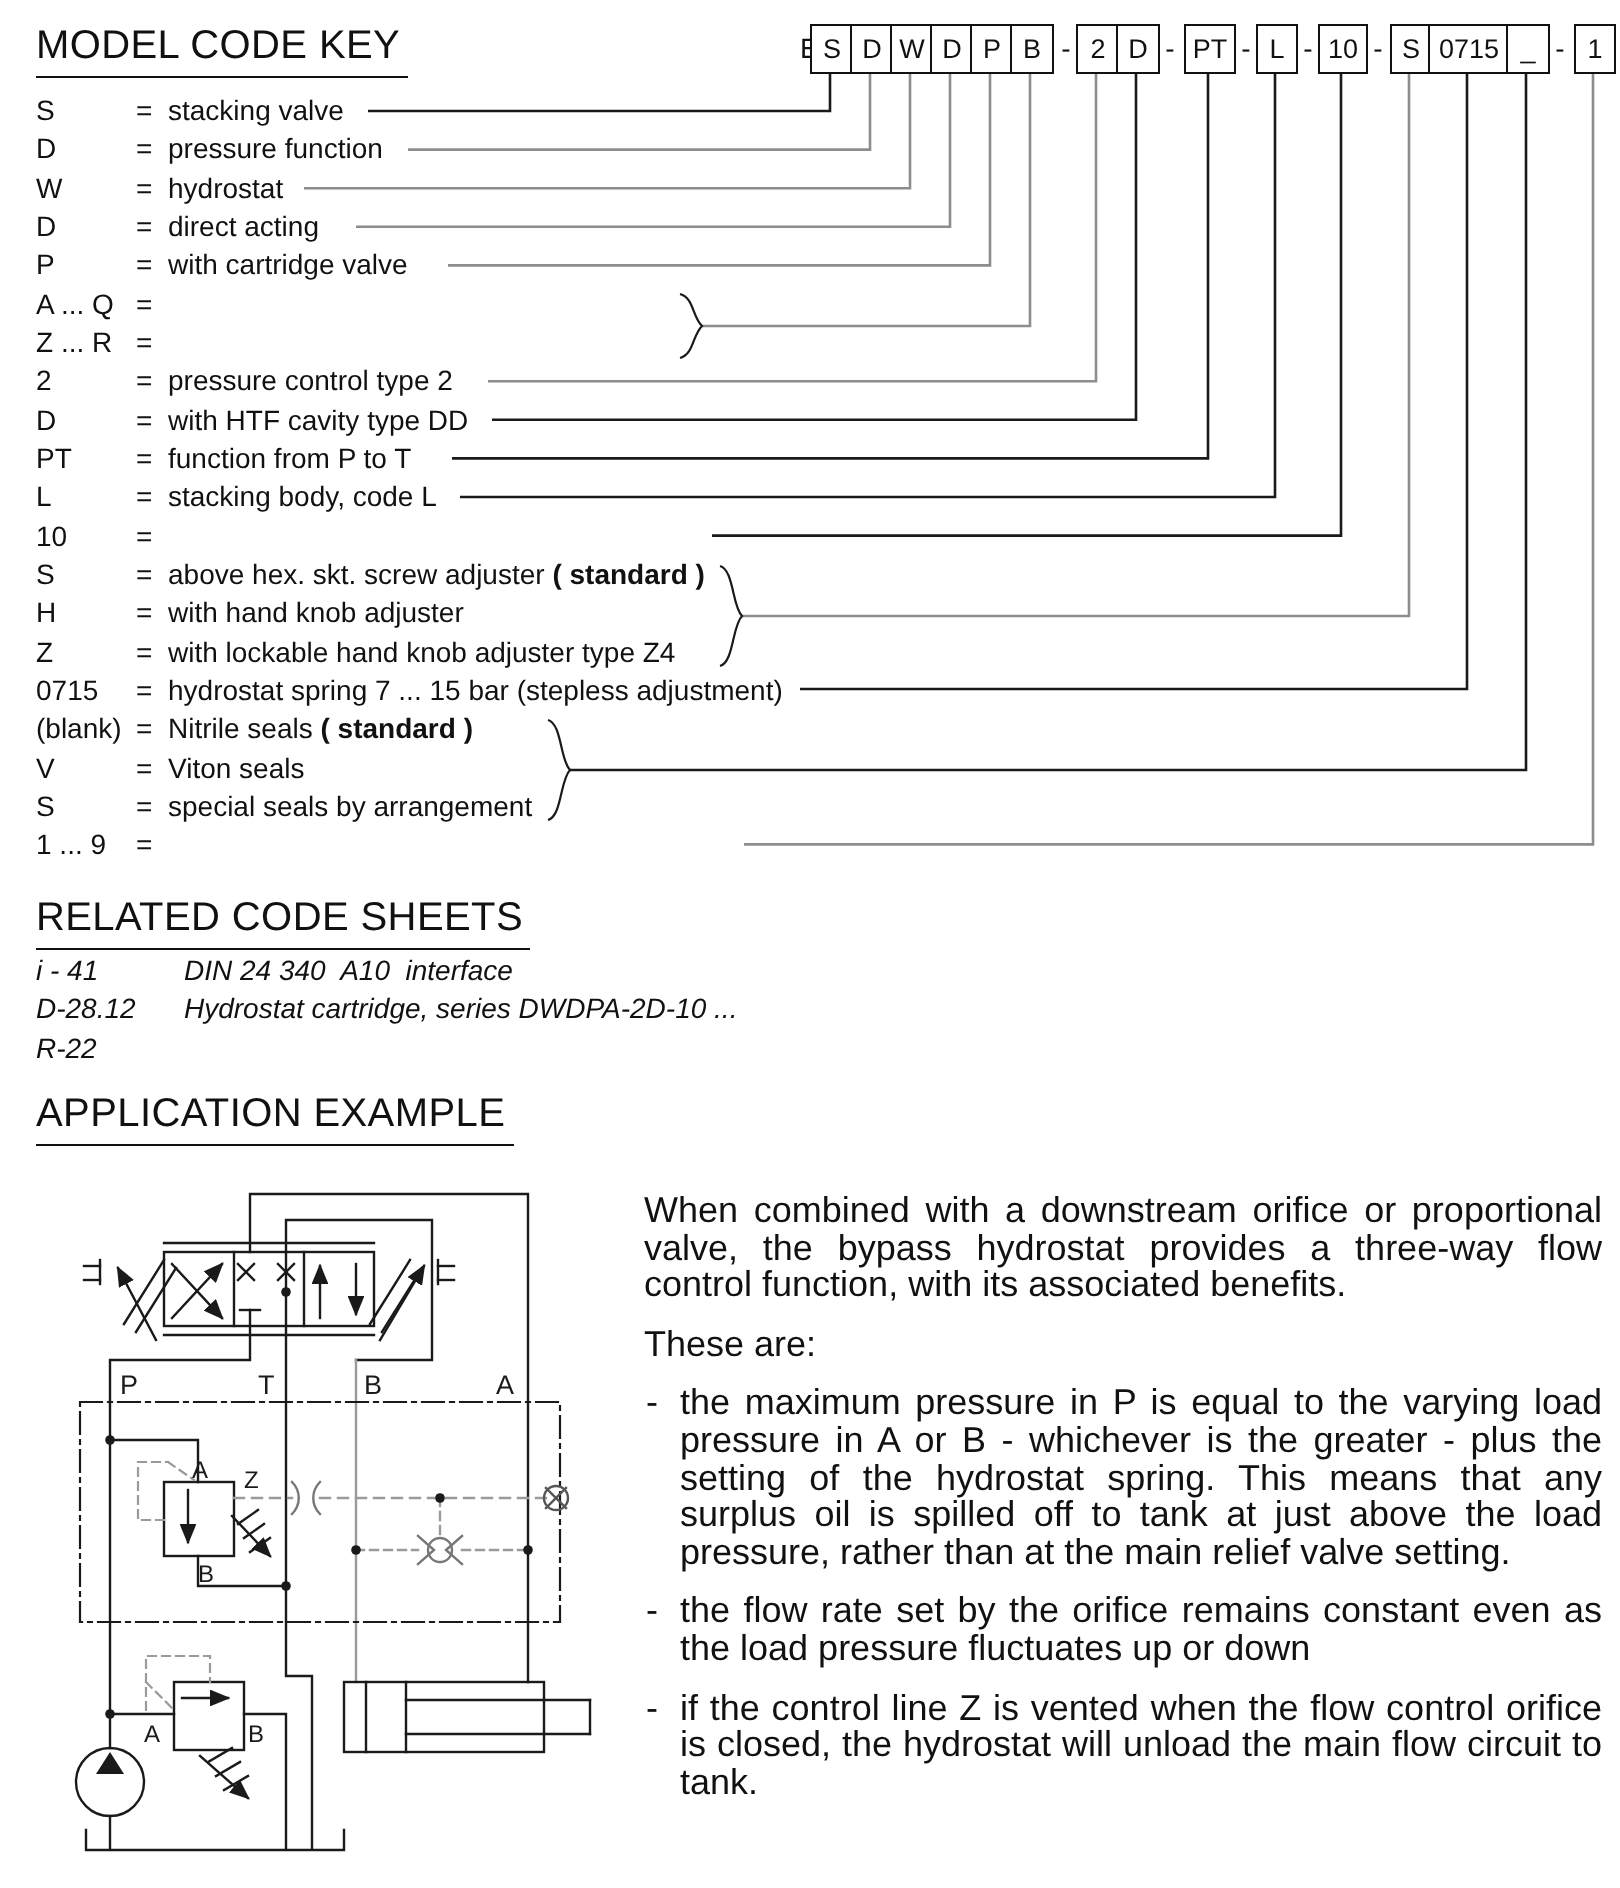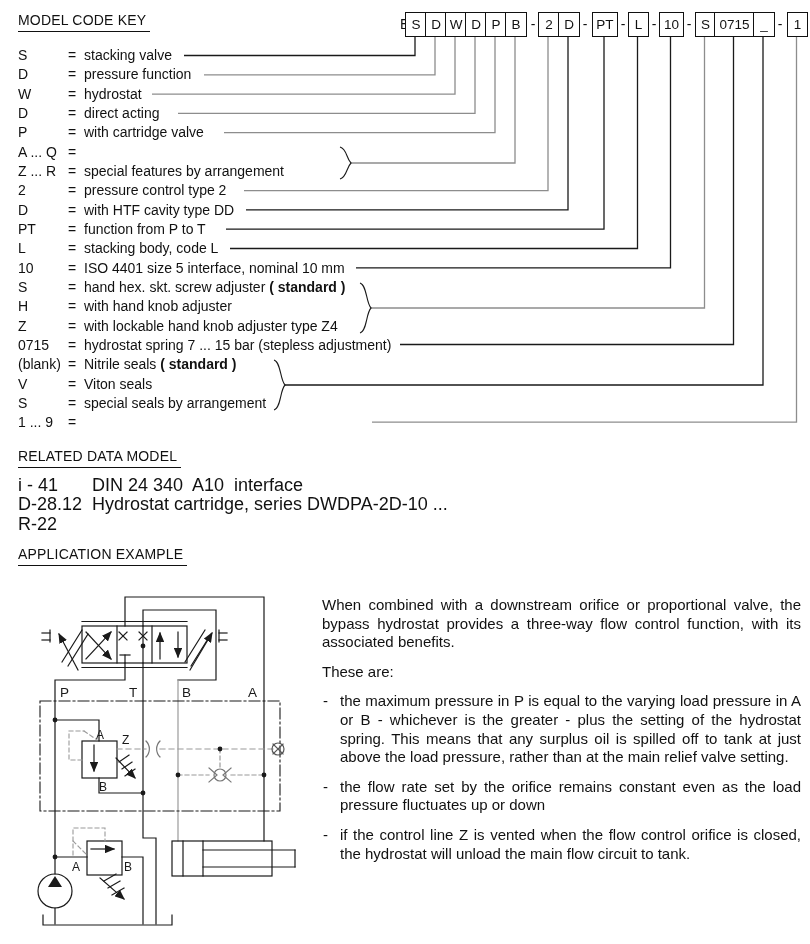--- a/index.html
+++ b/index.html
@@ -1,46 +1,46 @@
 <!DOCTYPE html>
 <html><head>
 <meta charset="utf-8">
 <style>
   html,body{margin:0;padding:0;background:#fff;}
   body{
     width:810px;height:944px;position:relative;overflow:hidden;
     font-family:"Liberation Sans","DejaVu Sans",sans-serif;color:#111;
   }
   .sec-heading{
-    position:absolute;font-size:14px;letter-spacing:.2px;color:#111;
+    position:absolute;font-size:20px;letter-spacing:.2px;color:#111;
     border-bottom:1.5px solid #111;padding:0 4px 3px 0;white-space:nowrap;
   }
   
   #ex-label{position:absolute;left:364px;top:12px;height:25px;line-height:25px;font-size:14px;margin-left:36px;}
   .cbox{
     position:absolute;top:12px;height:23px;line-height:23px;border:1px solid #111;
     text-align:center;font-size:13.5px;background:#fff;
   }
   .cdash{
     position:absolute;top:12px;height:25px;line-height:25px;border:none;
     text-align:center;font-size:14px;
   }
   .krow{position:absolute;left:18px;height:19px;line-height:19px;font-size:14px;white-space:nowrap;display:flex;}
   .kcode{width:50px;flex:0 0 50px;}
   .keq{width:16px;flex:0 0 16px;}
   .kb{font-weight:bold;}
   #connector-svg,#diagram-svg{position:absolute;}
   #connector-svg{left:0;top:0;pointer-events:none;}
   #diagram-svg{left:20px;top:578px;}
   
-  #rds-rows{position:absolute;left:18px;top:476px;font-size:18px;}
+  #rds-rows{position:absolute;left:18px;top:476px;font-size:14px;font-style:italic;}
   .rds-row{display:flex;height:19.3px;line-height:19.3px;white-space:pre;}
   .rds-id{width:74px;flex:0 0 74px;}
   
-  #app-text{position:absolute;left:322px;top:596px;width:479px;font-size:15px;line-height:18.6px;text-align:justify;}
+  #app-text{position:absolute;left:322px;top:596px;width:479px;font-size:18px;line-height:18.6px;text-align:justify;}
   #app-intro{margin:0;}
   #app-lead{margin:11px 0 0 0;text-align:left;}
   .bullet{position:relative;margin:11px 0 0 0;padding-left:18px;}
   .bullet .dash{position:absolute;left:1px;top:0;}
 </style>
 </head>
 <body>
 
 <div class="sec-heading" style="left:18px;top:12px;">MODEL CODE KEY</div>
 
@@ -117,21 +117,20 @@
       <span class="keq">=</span>
       <span><span class="">with cartridge valve</span><span class="kb"></span><span class=""></span></span>
     </div>
     <div class="krow" style="top: 142.6px;">
       <span class="kcode">A ... Q</span>
       <span class="keq">=</span>
     </div>
     <div class="krow" style="top: 162px;">
       <span class="kcode">Z ... R</span>
       <span class="keq">=</span>
-      <span><span class="">special features by arrangement</span><span class="kb"></span><span class=""></span></span>
     </div>
     <div class="krow" style="top: 181.3px;">
       <span class="kcode">2</span>
       <span class="keq">=</span>
       <span><span class="">pressure control type 2</span><span class="kb"></span><span class=""></span></span>
     </div>
     <div class="krow" style="top: 200.6px;">
       <span class="kcode">D</span>
       <span class="keq">=</span>
       <span><span class="">with HTF cavity type DD</span><span class="kb"></span><span class=""></span></span>
@@ -142,26 +141,25 @@
       <span><span class="">function from P to T</span><span class="kb"></span><span class=""></span></span>
     </div>
     <div class="krow" style="top: 239.3px;">
       <span class="kcode">L</span>
       <span class="keq">=</span>
       <span><span class="">stacking body, code L</span><span class="kb"></span><span class=""></span></span>
     </div>
     <div class="krow" style="top: 258.6px;">
       <span class="kcode">10</span>
       <span class="keq">=</span>
-      <span><span class="">ISO 4401 size 5 interface, nominal 10 mm</span><span class="kb"></span><span class=""></span></span>
     </div>
     <div class="krow" style="top: 278px;">
       <span class="kcode">S</span>
       <span class="keq">=</span>
-      <span><span class="">hand hex. skt. screw adjuster </span><span class="kb">( standard )</span><span class=""></span></span>
+      <span><span class="">above hex. skt. screw adjuster </span><span class="kb">( standard )</span><span class=""></span></span>
     </div>
     <div class="krow" style="top: 297.3px;">
       <span class="kcode">H</span>
       <span class="keq">=</span>
       <span><span class="">with hand knob adjuster</span><span class="kb"></span><span class=""></span></span>
     </div>
     <div class="krow" style="top: 316.6px;">
       <span class="kcode">Z</span>
       <span class="keq">=</span>
       <span><span class="">with lockable hand knob adjuster type Z4</span><span class="kb"></span><span class=""></span></span>
@@ -185,21 +183,21 @@
       <span class="kcode">S</span>
       <span class="keq">=</span>
       <span><span class="">special seals by arrangement</span><span class="kb"></span><span class=""></span></span>
     </div>
     <div class="krow" style="top: 413.3px; justify-content: space-between;">
       <span class="kcode">1 ... 9</span>
       <span class="keq">=</span>
     </div>
   </div>
 
-<div class="sec-heading" style="left:18px;top:448px;">RELATED DATA MODEL</div>
+<div class="sec-heading" style="left:18px;top:448px;">RELATED CODE SHEETS</div>
 <div id="rds-rows">
     <div class="rds-row"><span class="rds-id">i - 41</span><span>DIN 24 340  A10  interface</span></div>
     <div class="rds-row"><span class="rds-id">D-28.12</span><span>Hydrostat cartridge, series DWDPA-2D-10 ...</span></div>
     <div class="rds-row"><span class="rds-id">R-22</span></div>
   </div>
 
 <div class="sec-heading" style="left:18px;top:546px;text-align:right;">APPLICATION EXAMPLE</div>
 
 <svg id="diagram-svg" width="300" height="364" viewBox="0 0 300 364" stroke-linecap="square" fill="none">
   <defs>

